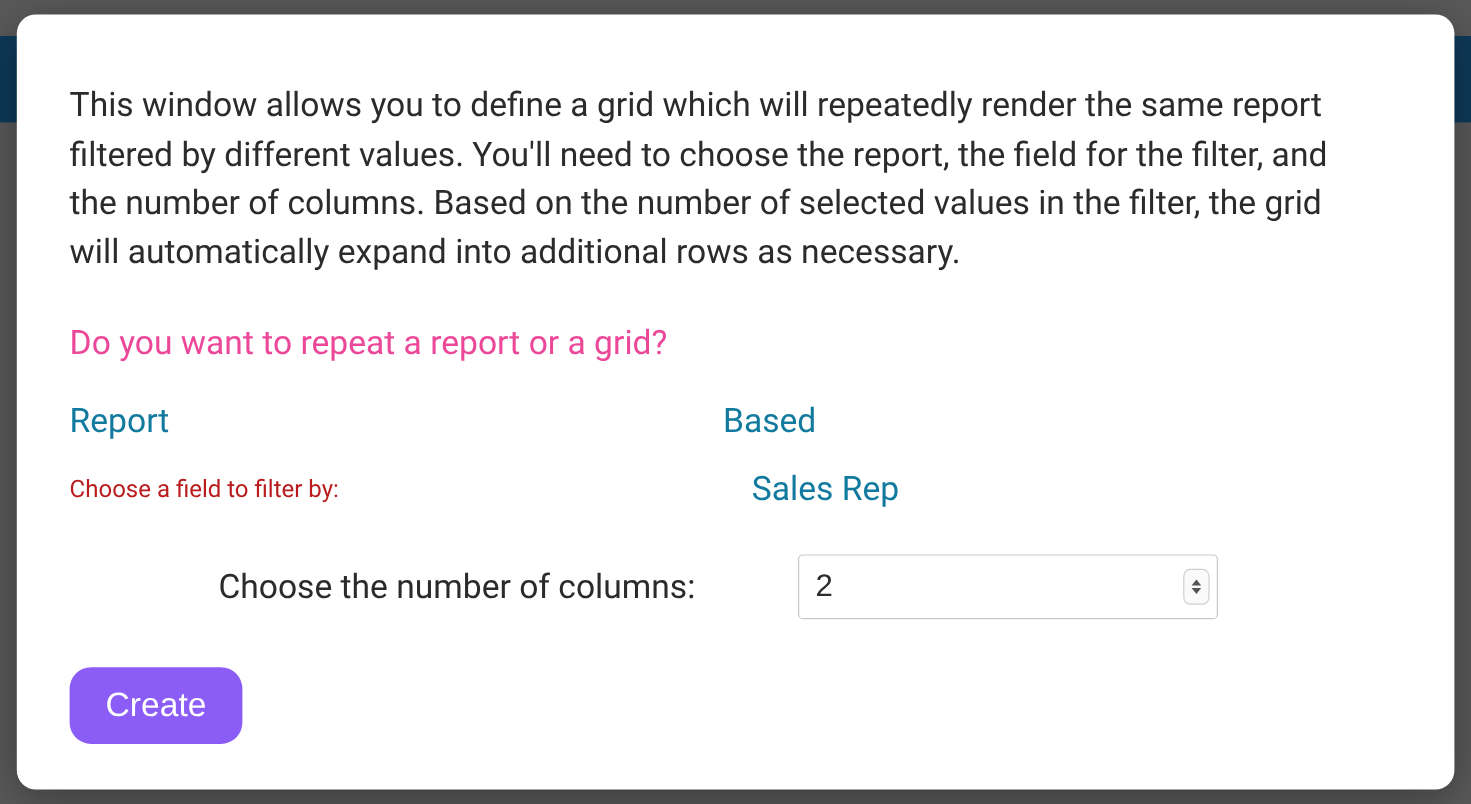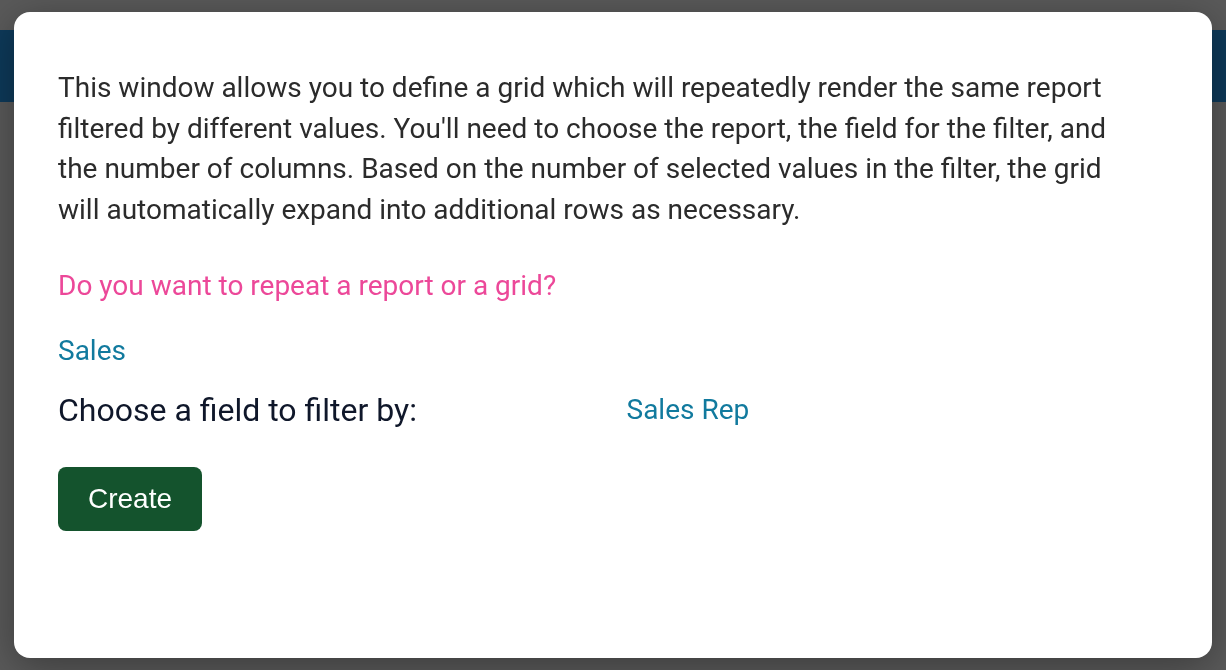--- a/index.html
+++ b/index.html
@@ -60,22 +60,22 @@
       cursor: pointer;
       display: inline-block;
     }
     .row-field {
       display: flex;
       align-items: center;
       margin-bottom: 38px;
     }
     .row-field .left {
       flex: 1;
-      font-size: 32px;
-      color: #0f172a;
+      font-size: 20px;
+      color: #b91c1c;
     }
     .row-field .right {
       flex: 1;
     }
     .field-value-link {
       font-size: 28px;
       color: #117a9e;
       cursor: pointer;
       margin-left: 24px;
       display: inline-block;
@@ -139,49 +139,64 @@
       cursor: pointer;
     }
     .stepper .arrow-up {
       border-bottom: 5px solid #555;
       margin-bottom: 2px;
     }
     .stepper .arrow-down {
       border-top: 5px solid #555;
     }
     .create-btn {
-      background: #14532d;
+      background: #8b5cf6;
       color: #ffffff;
       font-size: 28px;
       border: none;
-      border-radius: 8px;
+      border-radius: 18px;
       padding: 16px 30px;
       cursor: pointer;
     }
   </style>
 </head>
 <body>
 
 <div class="bg-header"></div>
 
 <div class="modal">
 
   <p class="description">This window allows you to define a grid which will repeatedly render the same report filtered by different values. You'll need to choose the report, the field for the filter, and the number of columns. Based on the number of selected values in the filter, the grid will automatically expand into additional rows as necessary.</p>
 
   <p class="question">Do you want to repeat a report or a grid?</p>
 
   <div class="two-col">
     <div class="col">
-      <span class="link-option">Sales</span>
+      <span class="link-option">Report</span>
+    </div>
+    <div class="col">
+      <span class="link-option">Based</span>
     </div>
   </div>
 
   <div class="row-field">
     <div class="left">Choose a field to filter by:</div>
     <div class="right">
       <span class="field-value-link">Sales Rep</span>
     </div>
   </div>
 
+  <div class="row-columns">
+    <div class="left">Choose the number of columns:</div>
+    <div class="right">
+      <div class="number-input-wrap">
+        <input type="text" value="2" style="">
+        <div class="stepper">
+          <div class="arrow-up"></div>
+          <div class="arrow-down"></div>
+        </div>
+      </div>
+    </div>
+  </div>
 
   <button class="create-btn">Create</button>
 
 </div>
 
 </body></html>

